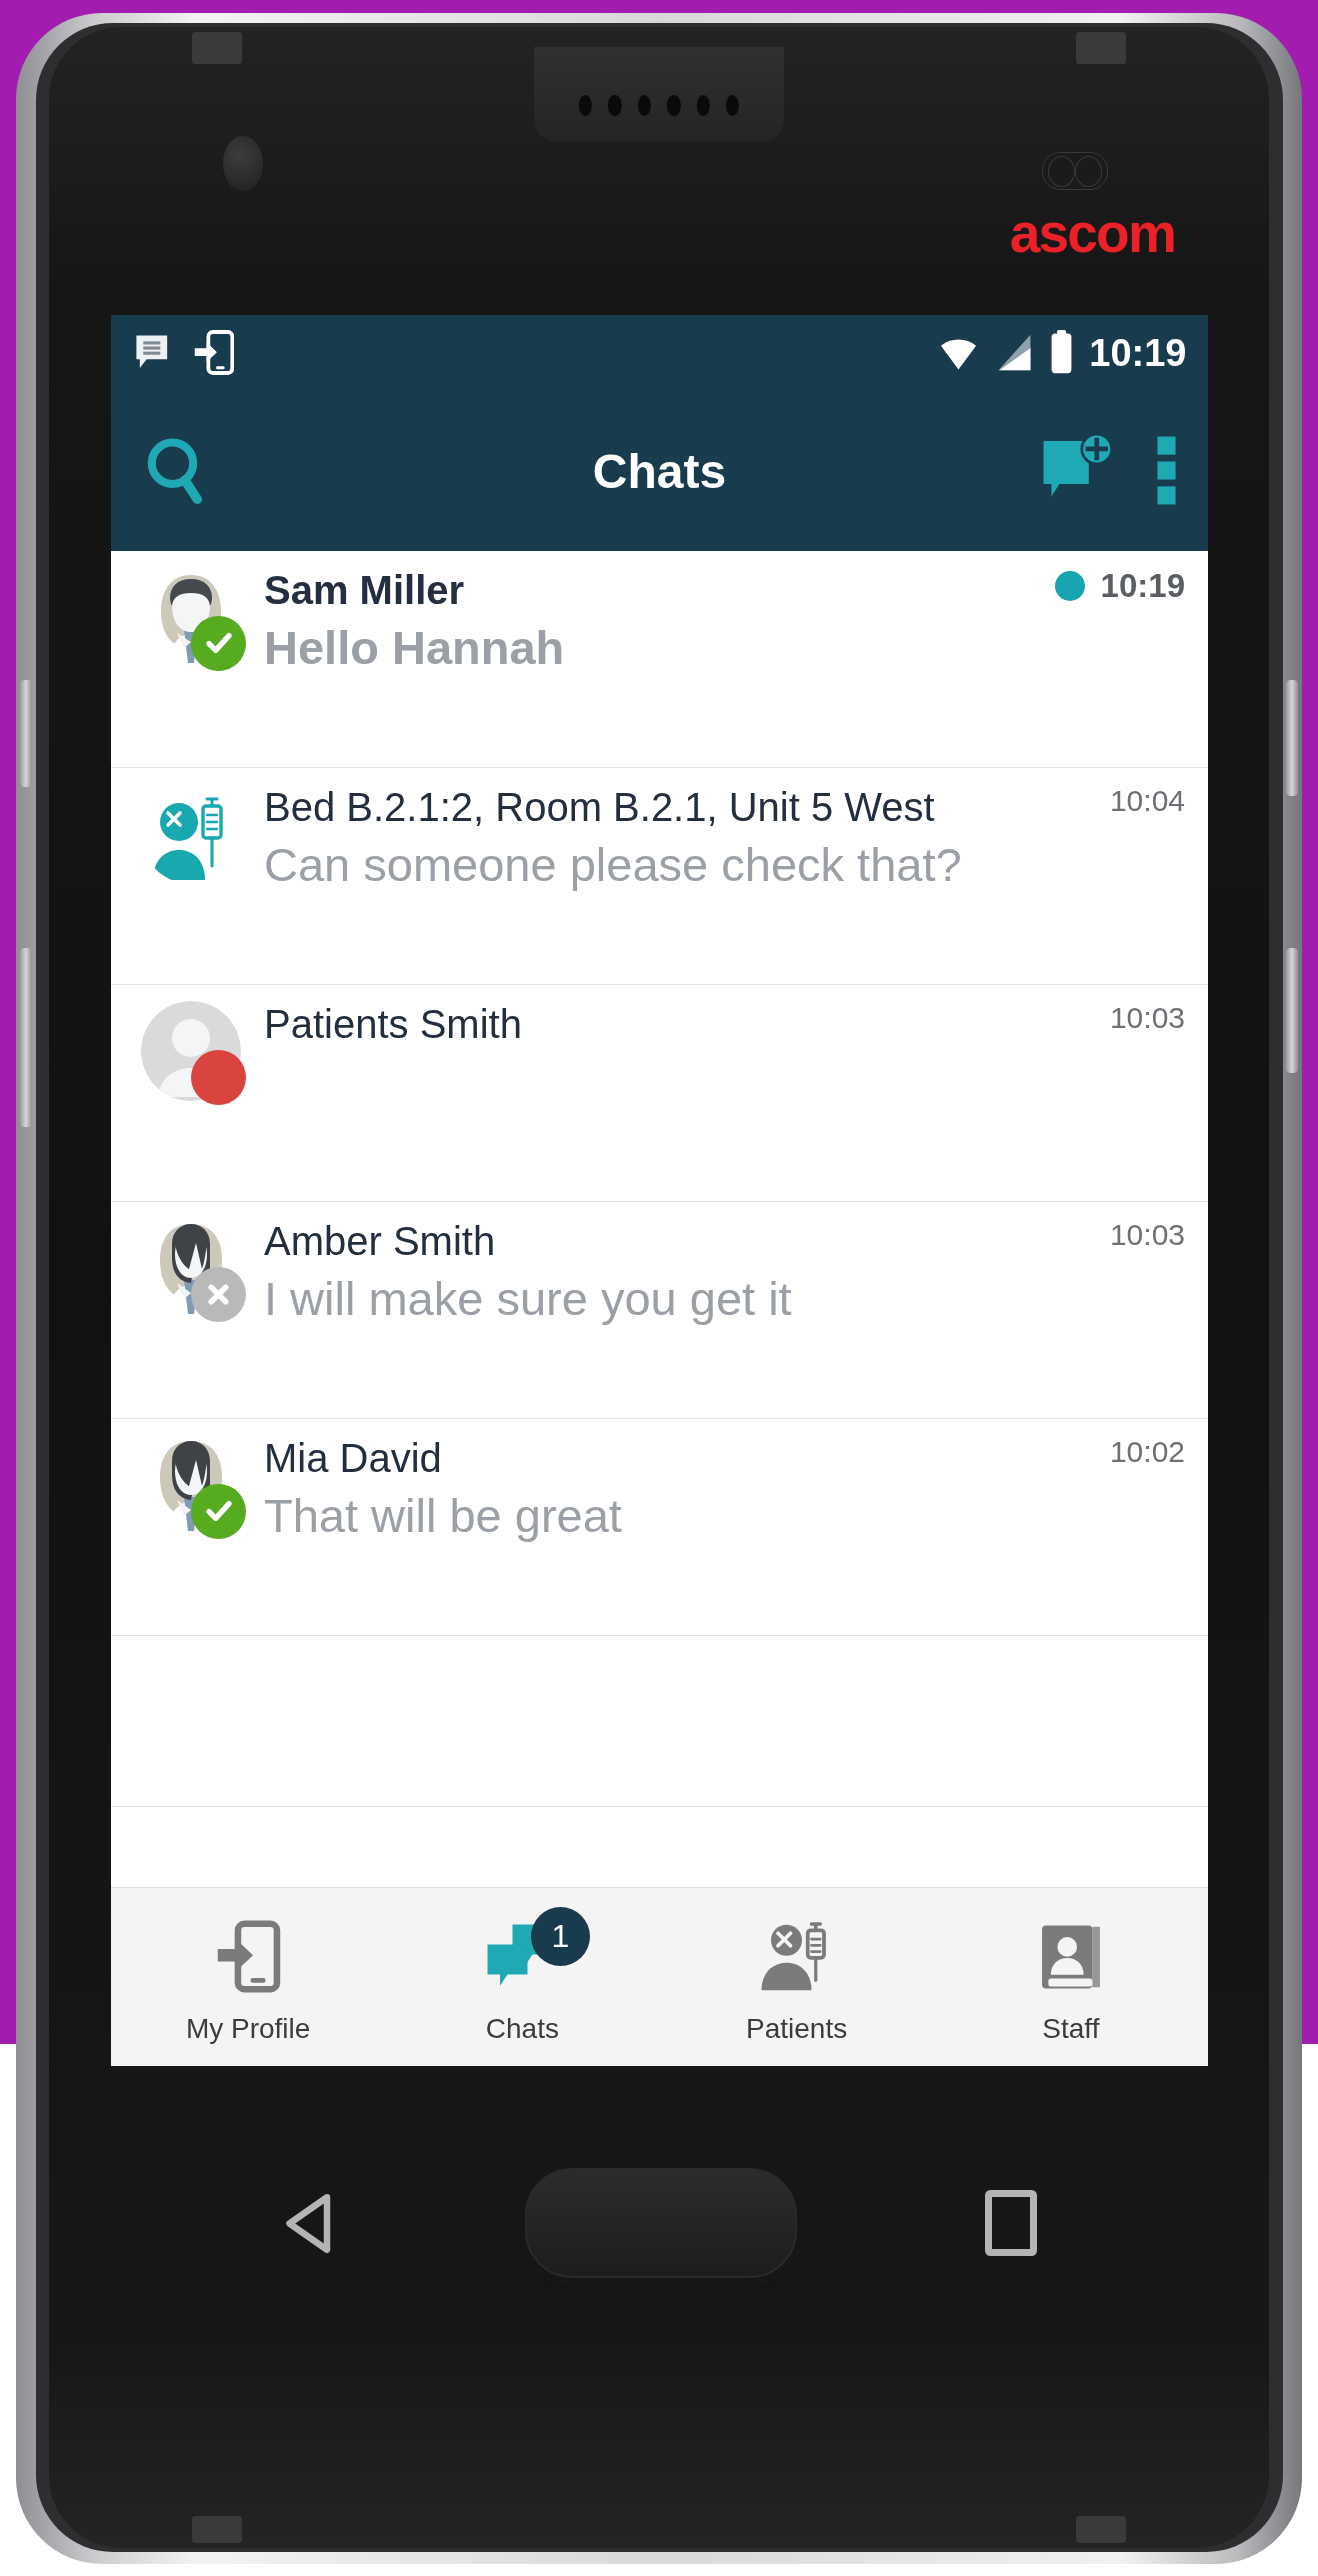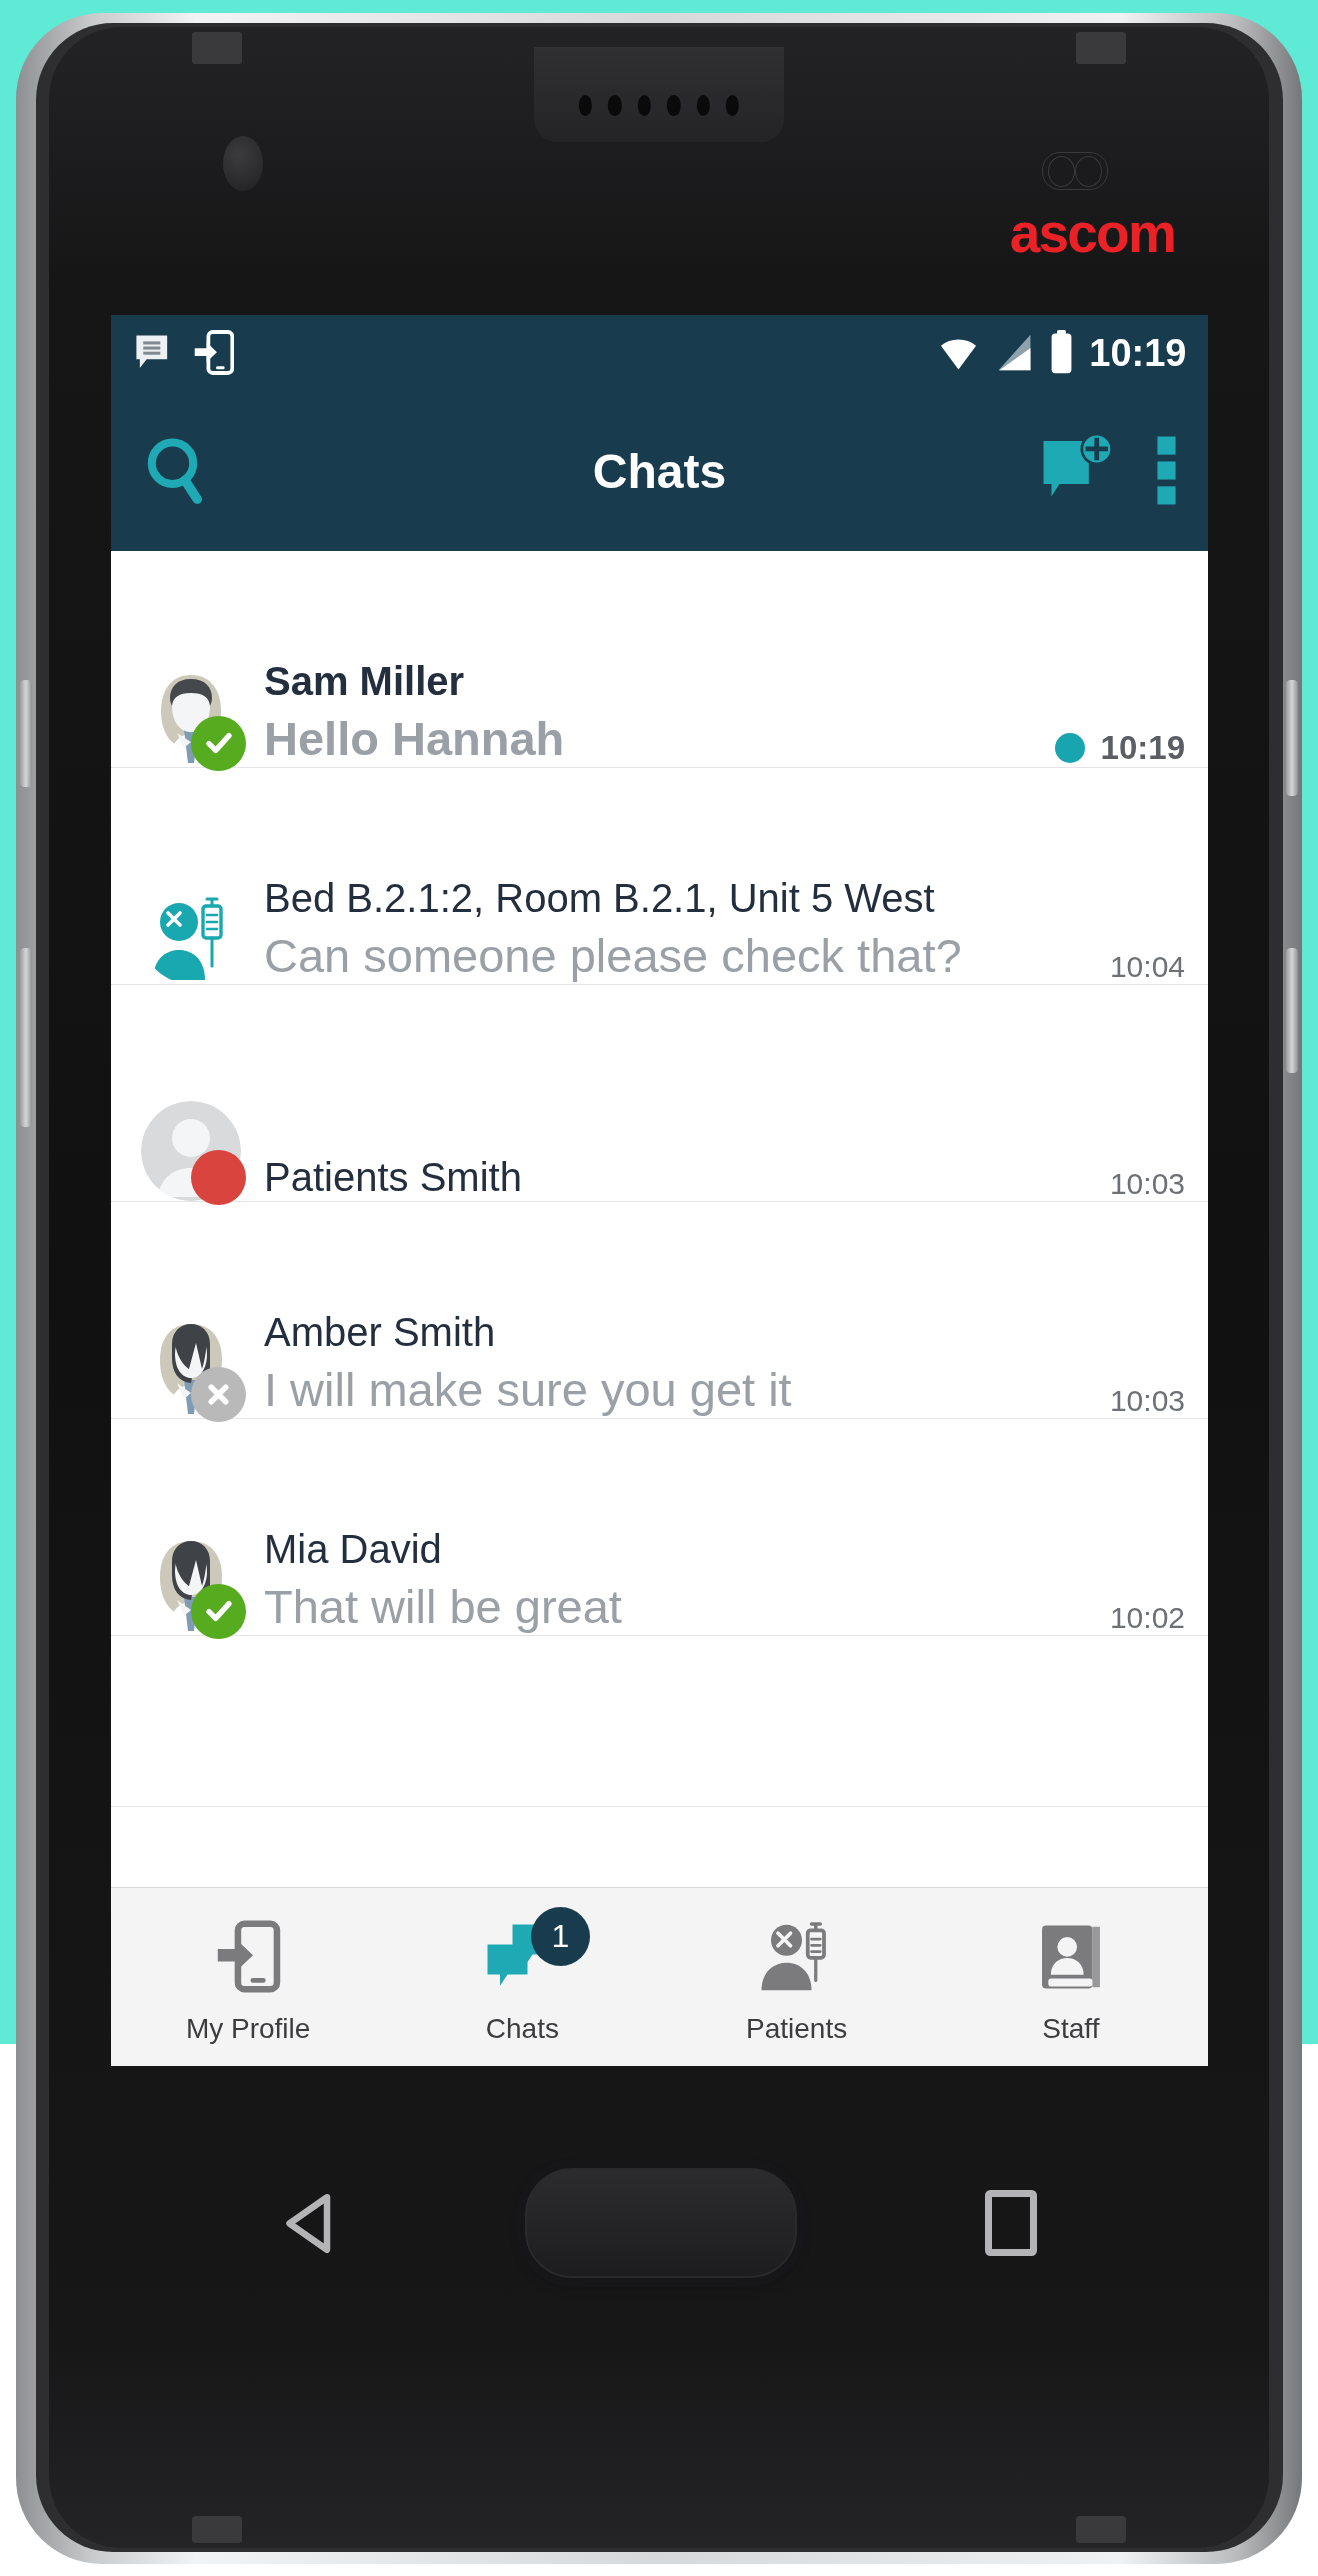--- a/index.html
+++ b/index.html
@@ -1,19 +1,19 @@
 <!DOCTYPE html>
 <html style="font-size:14.3px"><head>
 <meta charset="utf-8">
 <style>
   html,body{margin:0;padding:0;background:#ffffff;}
   body{width:1318px;height:2576px;overflow:hidden;font-family:"Liberation Sans",sans-serif;}
 
   
-  #stage{position:relative;width:1318px;height:2044px;background:#5eead4;}
+  #stage{position:relative;width:1318px;height:2044px;background:#a21caf;}
 
   .phone-outer{
     position:absolute;left:16px;top:12.5px;width:1286px;height:2551px;
     border-radius:86px;
     background:linear-gradient(90deg,#8d8f92 0%,#c9cbcd 6%,#f2f3f4 14%,#d6d8da 50%,#f0f1f2 86%,#b9bbbd 95%,#75777a 100%);
   }
   .phone-mid{
     position:absolute;left:36px;top:23px;width:1247px;height:2529px;
     border-radius:77px;background:#2e2e30;
   }
@@ -58,21 +58,21 @@
   .sb-right{margin-left:auto;display:flex;align-items:center;gap:14.3px;}
   .sb-time{color:#fff;font-size:38px;font-weight:bold;letter-spacing:0px;}
 
   
   .appbar{height:159px;background:#183b4e;display:flex;align-items:center;padding:0 30px;box-sizing:border-box;position:relative;}
   .appbar-title{position:absolute;left:0;right:0;text-align:center;color:#ffffff;font-size:48px;font-weight:bold;pointer-events:none;}
   .appbar-actions{margin-left:auto;display:flex;align-items:center;gap:39px;z-index:2;}
 
   
   .chatlist{background:#fff;}
-  .chat-row{display:flex;align-items:flex-end;height:auto;padding:8px 23px 0 30px;box-sizing:border-box;
+  .chat-row{display:flex;align-items:flex-start;height:auto;padding:16px 23px 0 30px;box-sizing:border-box;
     border-bottom:1.8px solid #e3e4e6;background:#fff;min-height:217px;}
   .avatar-wrap{position:relative;width:100px;height:100px;flex:0 0 100px;margin-right:23px;}
   .avatar{width:100px;height:100px;border-radius:50%;overflow:hidden;display:block;}
   .status-badge{position:absolute;right:-5.4px;bottom:-3.6px;width:55px;height:55px;border-radius:50%;
     display:flex;align-items:center;justify-content:center;}
   .chat-texts{flex:1 1 auto;min-width:0;}
   .chat-name{font-size:40px;color:#232f3e;line-height:1.18;white-space:nowrap;}
   .chat-name.unread{font-weight:bold;}
   .chat-msg{font-size:47px;color:#9ba0a6;line-height:1.2;margin-top:5.4px;white-space:nowrap;}
   .chat-msg.unread{font-weight:bold;color:#9ba0a6;}

